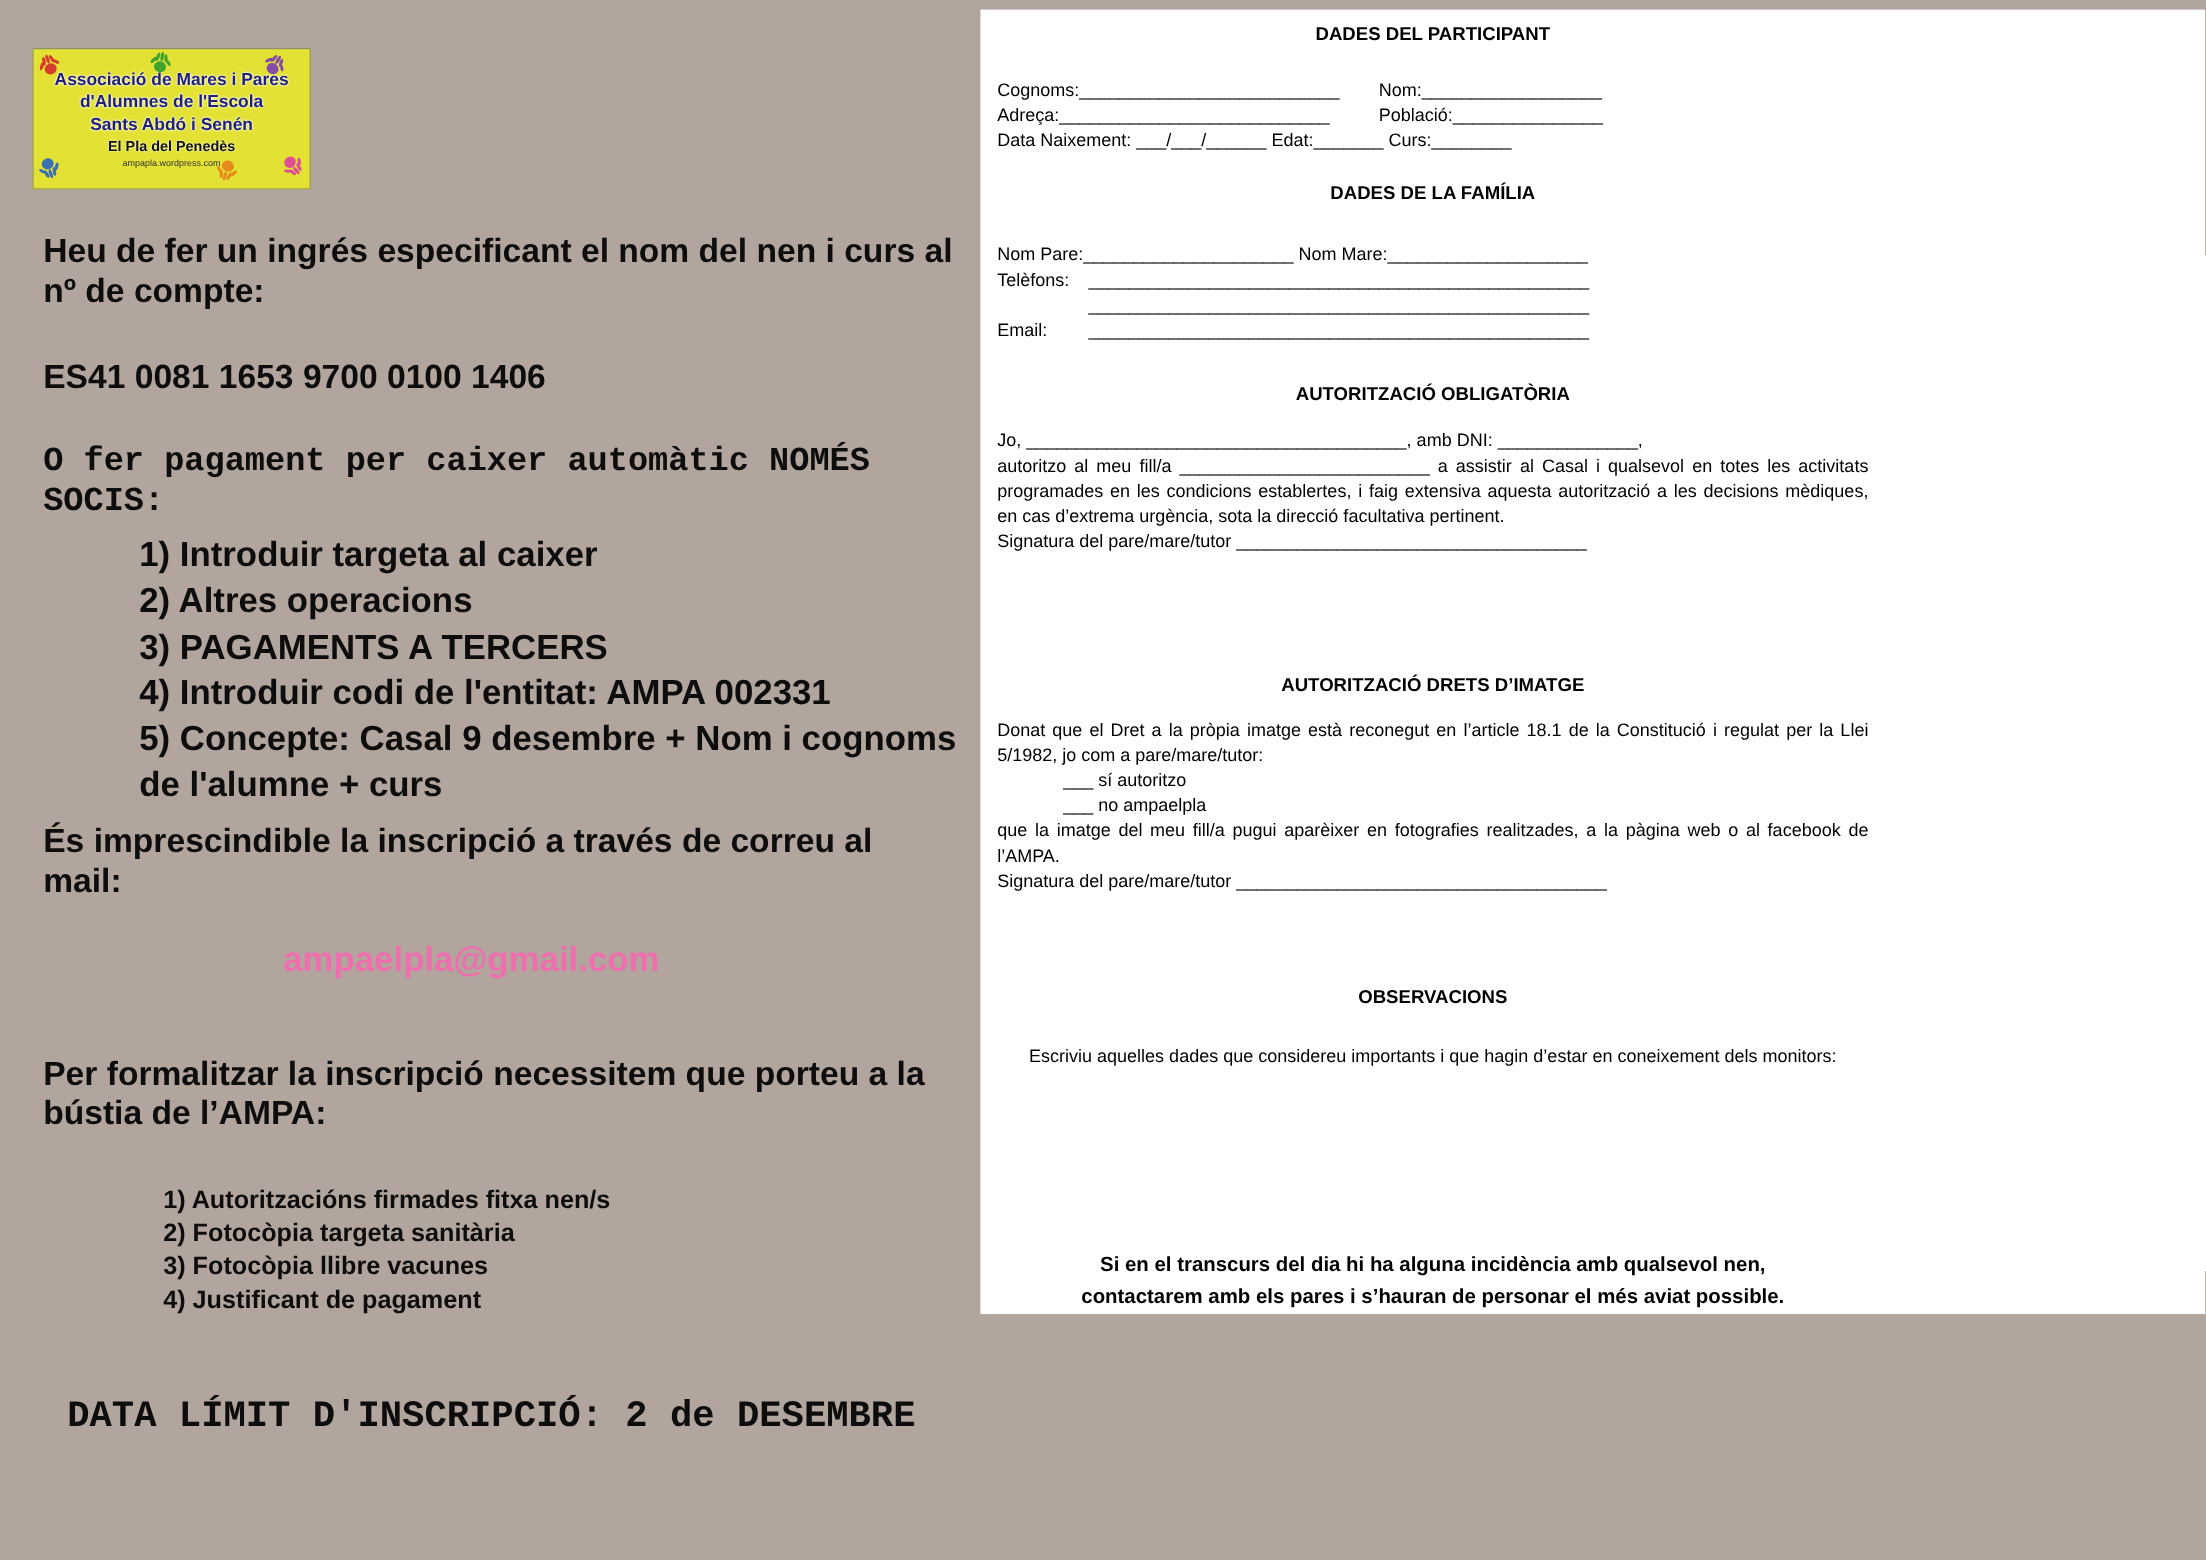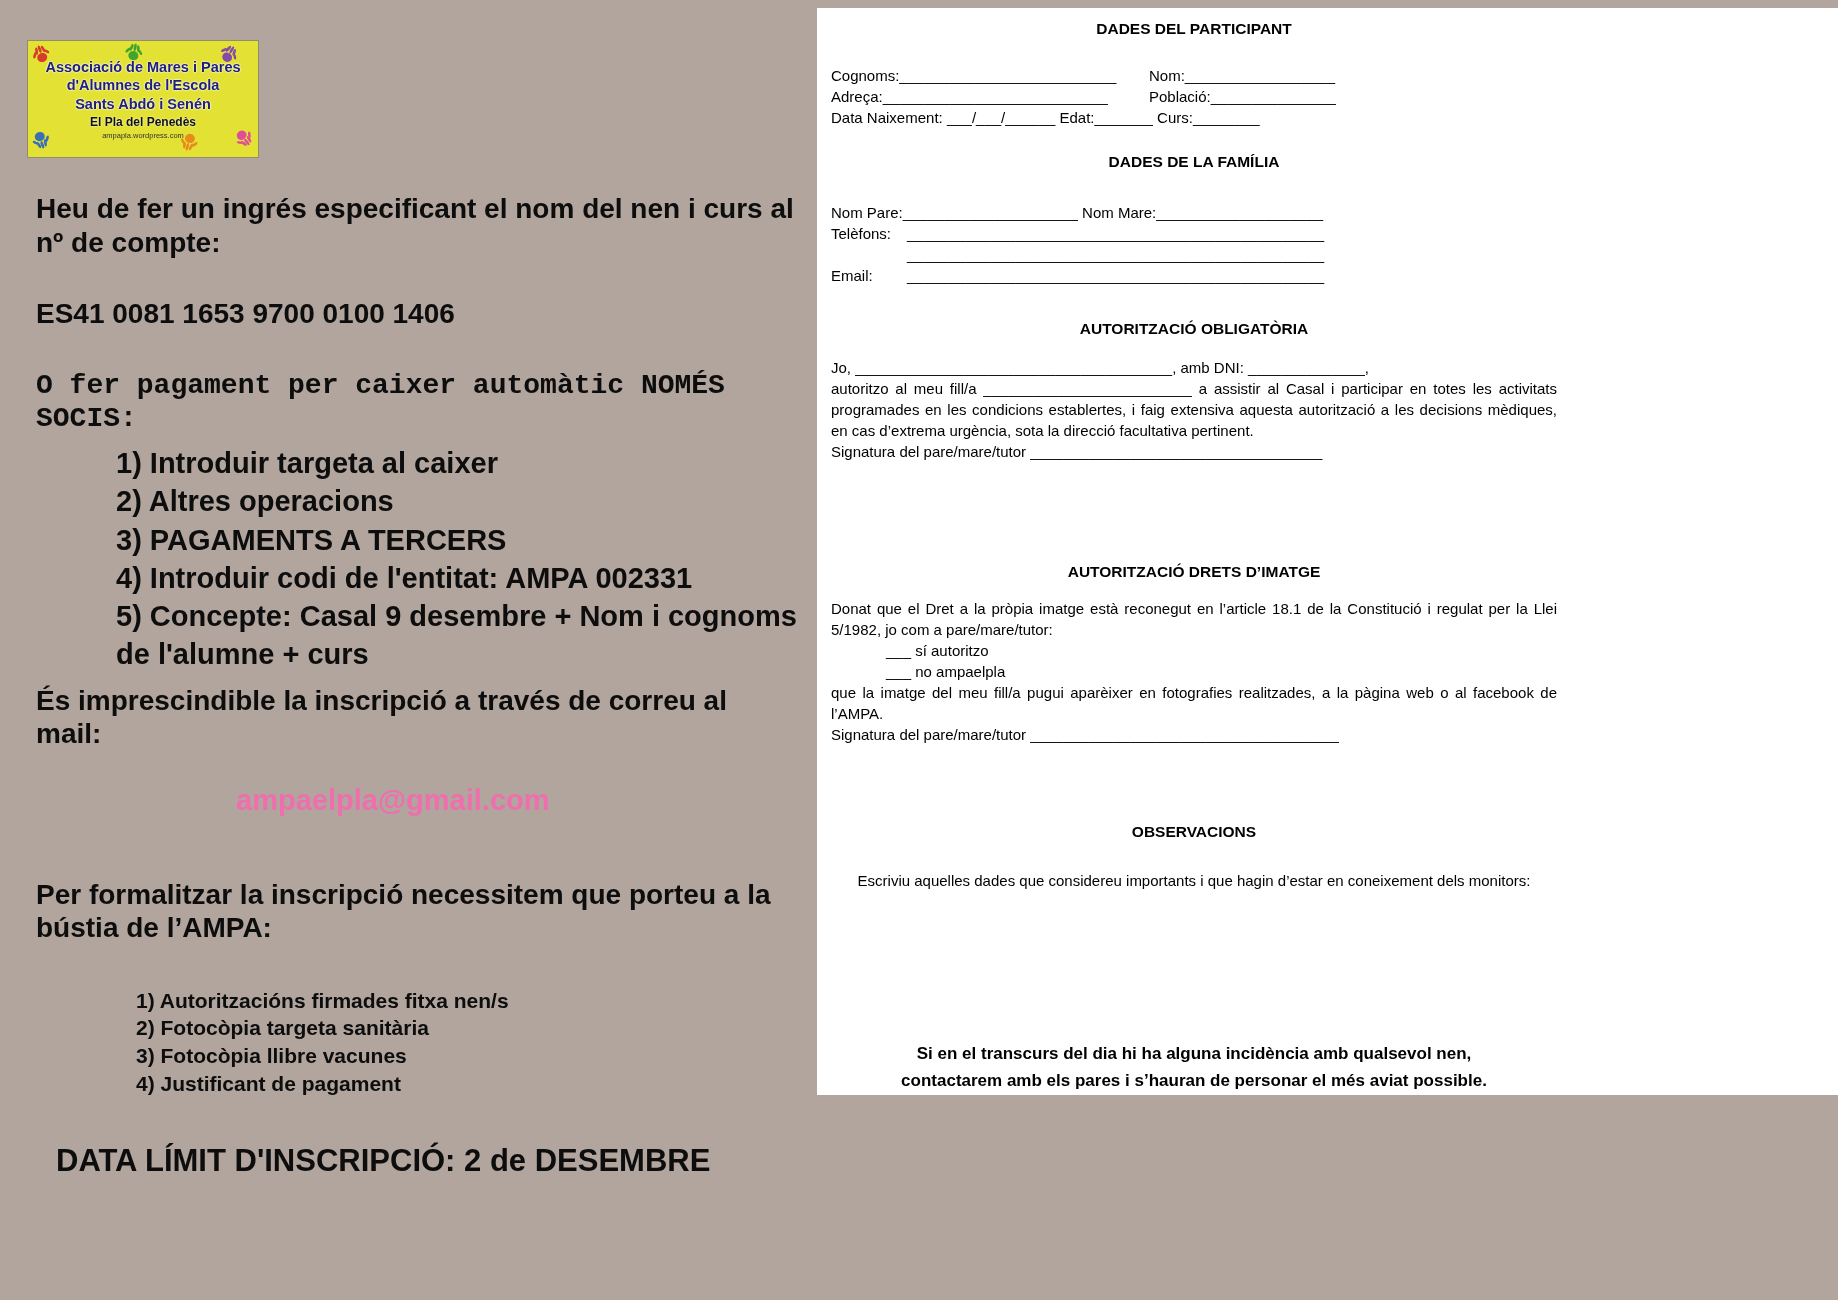--- a/index.html
+++ b/index.html
@@ -31,21 +31,21 @@
             font-size:28px;line-height:1.2;color:#0d0d0d;}
   .para{margin:0 0 0 0;}
   .account{margin-top:38px;}
   .atm-heading{margin-top:38px;font-family:Liberation Mono, monospace;}
   .steps{margin-top:8px;margin-left:80px;font-size:29px;line-height:1.32;}
   .mail-intro{margin-top:10px;}
   .email-line{margin-top:32px;padding-left:200px;}
   .email{color:#ef6fae;font-size:29px;text-decoration:none;font-weight:bold;}
   .formalize{margin-top:60px;}
   .docs{margin-top:42px;margin-left:100px;font-size:21px;line-height:1.32;}
-  .deadline{margin-top:44px;padding-left:20px;font-size:31px;}
+  .deadline{margin-top:64px;padding-left:20px;font-size:31px;font-family:Liberation Mono, monospace;}
 
   
   .form-panel{position:absolute;left:817px;top:8px;right:0;height:1087px;background:#ffffff;
               font-size:15px;color:#000;line-height:21px;}
   .fsec{position:absolute;left:14px;width:726px;}
   .fhead{font-weight:bold;text-align:center;font-size:15.5px;}
   .s-participant{top:10px;}
   .p-rows{margin-top:26px;}
   .p-row{display:flex;}
   .p-c1{width:318px;}
@@ -200,21 +200,21 @@
             <div>__________________________________________________</div>
           </div>
         </div>
       </div>
     </div>
 
     <div class="fsec s-auth">
       <div class="fhead">AUTORITZACIÓ OBLIGATÒRIA</div>
       <div class="auth-body">
         <div>Jo, ______________________________________, amb DNI: ______________,</div>
-        <div>autoritzo al meu fill/a _________________________ a assistir al Casal i participar en totes les activitats programades en les condicions establertes, i faig extensiva aquesta autorització a les decisions mèdiques, en cas d’extrema urgència, sota la direcció facultativa pertinent.</div>
+        <div>autoritzo al meu fill/a _________________________ a assistir al Casal i qualsevol en totes les activitats programades en les condicions establertes, i faig extensiva aquesta autorització a les decisions mèdiques, en cas d’extrema urgència, sota la direcció facultativa pertinent.</div>
         <div class="auth-sig">Signatura del pare/mare/tutor  ___________________________________</div>
       </div>
     </div>
 
     <div class="fsec s-image">
       <div class="fhead">AUTORITZACIÓ DRETS D’IMATGE</div>
       <div class="img-intro">Donat que el Dret a la pròpia imatge està reconegut en l’article 18.1 de la Constitució i regulat per la Llei 5/1982, jo com a pare/mare/tutor:</div>
       <div class="opt">___ sí autoritzo</div>
       <div class="opt">___ no ampaelpla</div>
       <div class="img-outro">que la imatge del meu fill/a pugui aparèixer en fotografies realitzades, a la pàgina web o al facebook de l’AMPA.</div>

